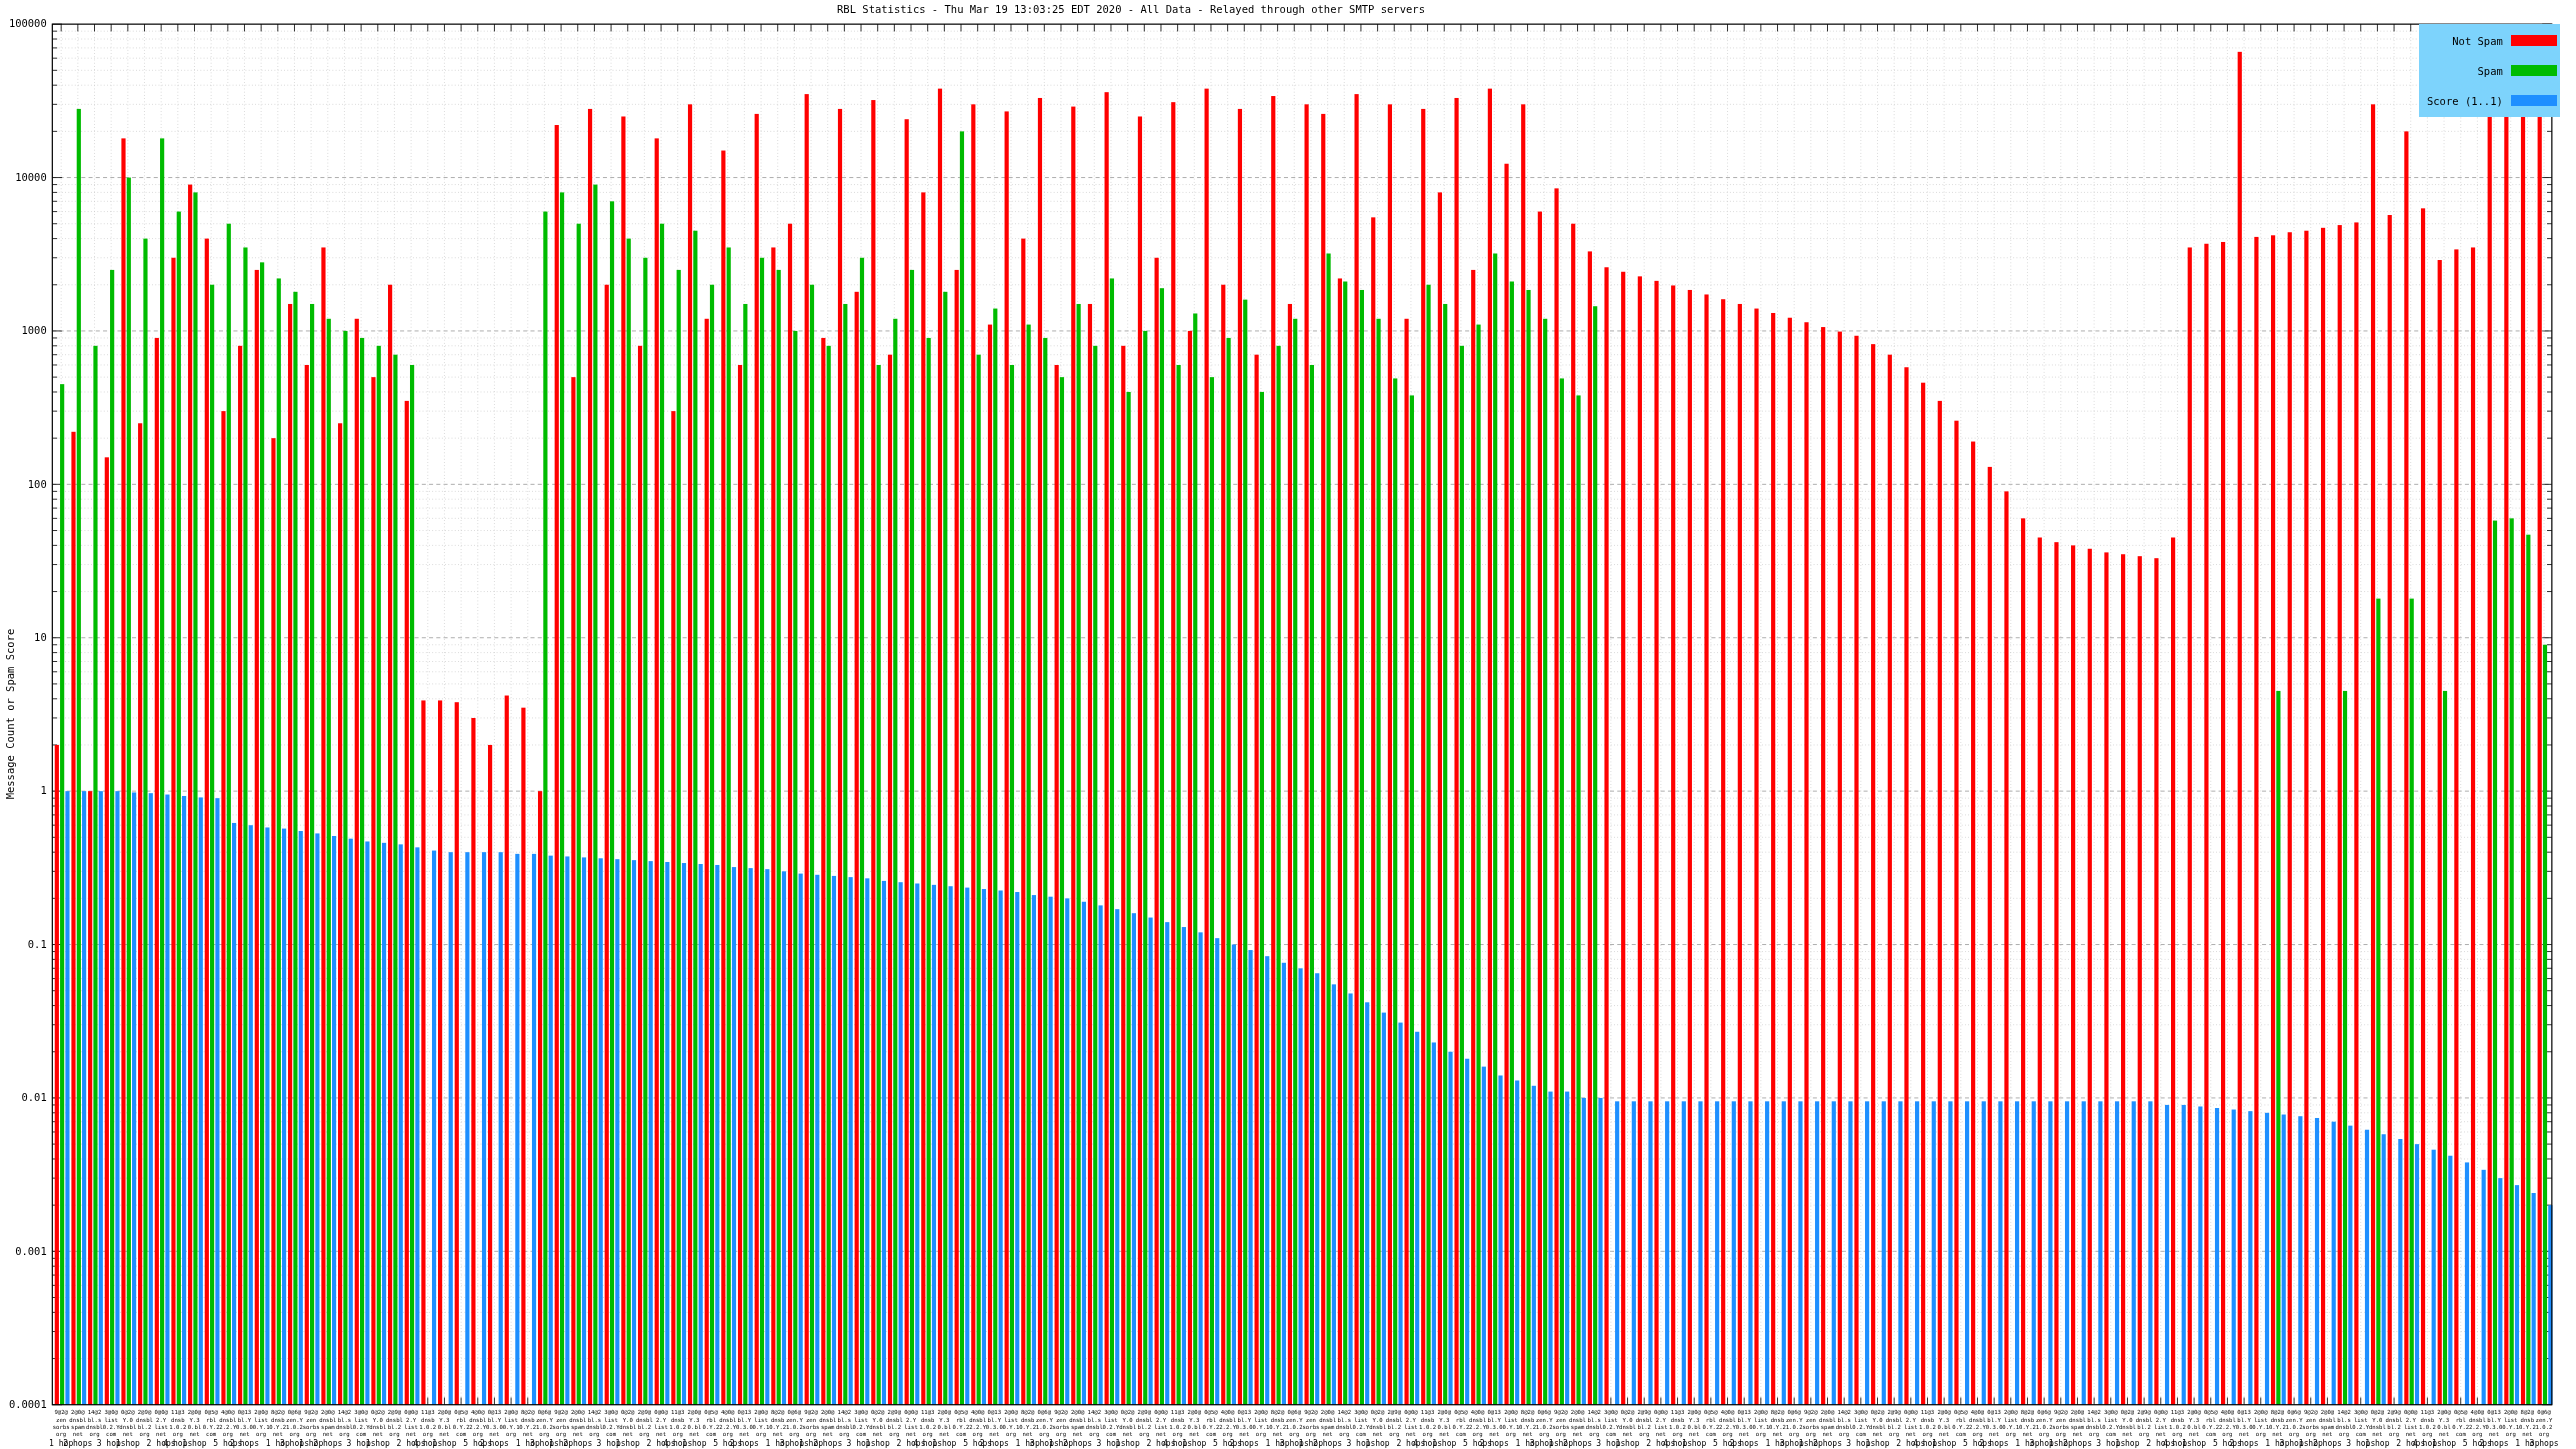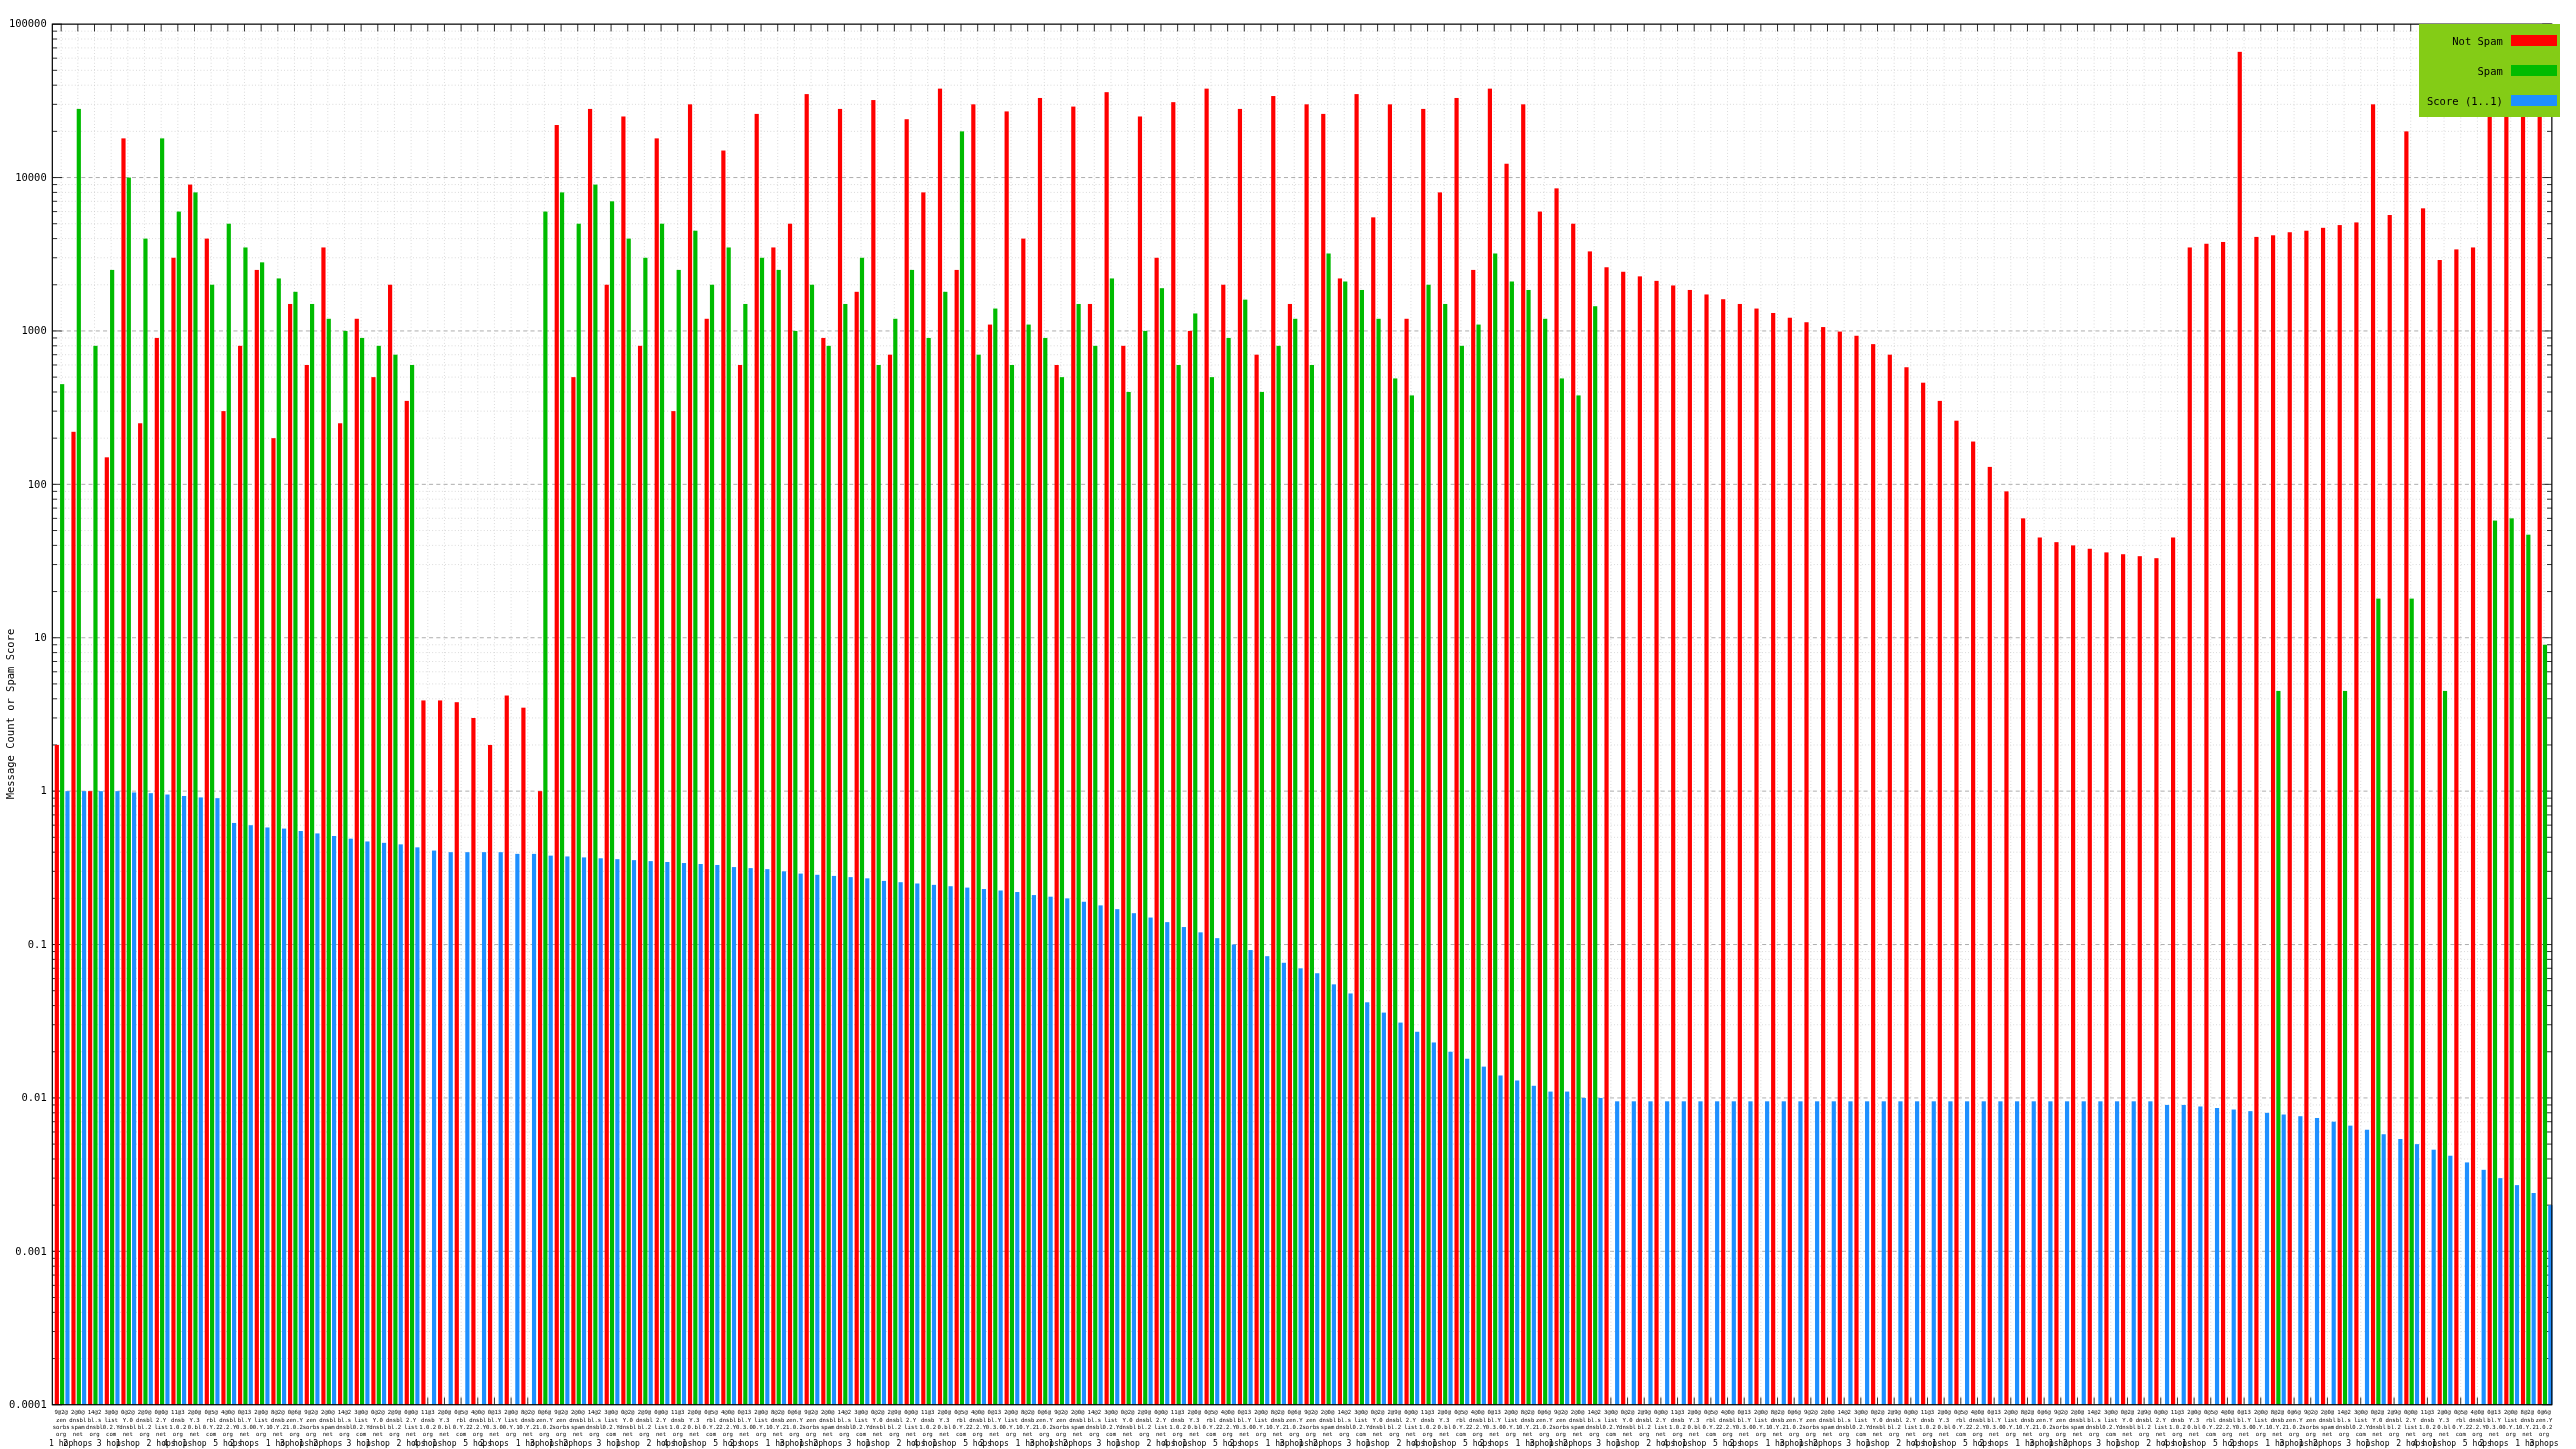--- a/index.html
+++ b/index.html
@@ -4,21 +4,21 @@
 <style>
   html,body{margin:0;padding:0;background:#ffffff;}
   body{width:2576px;height:1449px;position:relative;overflow:hidden;
        font-family:"DejaVu Sans Mono","Liberation Mono",monospace;}
   #chart-root{position:absolute;left:0;top:0;width:2576px;height:1449px;}
   #plot-svg{position:absolute;left:0;top:0;}
   .overlay{position:absolute;color:#000;}
   #chart-title{left:0;top:3.2px;width:2262px;text-align:center;font-size:10.5px;white-space:nowrap;}
   #y-axis-label{left:-296px;top:708px;width:612px;text-align:center;font-size:10.5px;
                 transform:rotate(-90deg);transform-origin:center;}
-  #legend{right:16px;top:24px;background:#84cc16;padding:1.6px 3.2px 1.6px 8px;}
+  #legend{right:16px;top:24px;background:#7dd3fc;padding:1.6px 3.2px 1.6px 8px;}
   .legend-row{display:flex;align-items:center;justify-content:flex-end;height:30px;}
   .legend-label{font-size:10.5px;margin-right:8px;white-space:nowrap;}
   .legend-swatch{width:46px;height:11.3px;display:inline-block;}
 </style>
 </head>
 <body>
 
 <div id="chart-root">
   <svg id="plot-svg" width="2576" height="1449" viewBox="0 0 3200 1800">
       <line x1="65" y1="1687.6370619373636" x2="3170" y2="1687.6370619373636" stroke="#c8c8c8" stroke-width="1" stroke-dasharray="1,3"></line>
@@ -1826,20 +1826,21 @@
       <rect x="3041.3" y="1435.7" width="5.2" height="309.3" fill="#1e8fff"></rect>
       <rect x="3062.0" y="1444.0" width="5.2" height="301.0" fill="#1e8fff"></rect>
       <rect x="3082.7" y="1453.2" width="5.2" height="291.8" fill="#1e8fff"></rect>
       <rect x="3103.4" y="1463.5" width="5.2" height="281.5" fill="#1e8fff"></rect>
       <rect x="3124.1" y="1472.2" width="5.2" height="272.8" fill="#1e8fff"></rect>
       <rect x="3144.8" y="1482.0" width="5.2" height="263.0" fill="#1e8fff"></rect>
       <rect x="3165.5" y="1497.1" width="5.2" height="247.9" fill="#1e8fff"></rect>
       <rect x="65" y="30" width="3105" height="1715" fill="none" stroke="#000000" stroke-width="1.5"></rect>
     </svg>
 
+  <div id="chart-title" class="overlay">RBL Statistics - Thu Mar 19 13:03:25 EDT 2020 - All Data - Relayed through other SMTP servers</div>
 
   <div id="y-axis-label" class="overlay">Message Count or Spam Score</div>
 
   <div id="legend" class="overlay">
     <div class="legend-row">
       <span class="legend-label">Not Spam</span>
       <span class="legend-swatch" style="background:#ff0000;"></span>
     </div>
     <div class="legend-row">
       <span class="legend-label">Spam</span>

